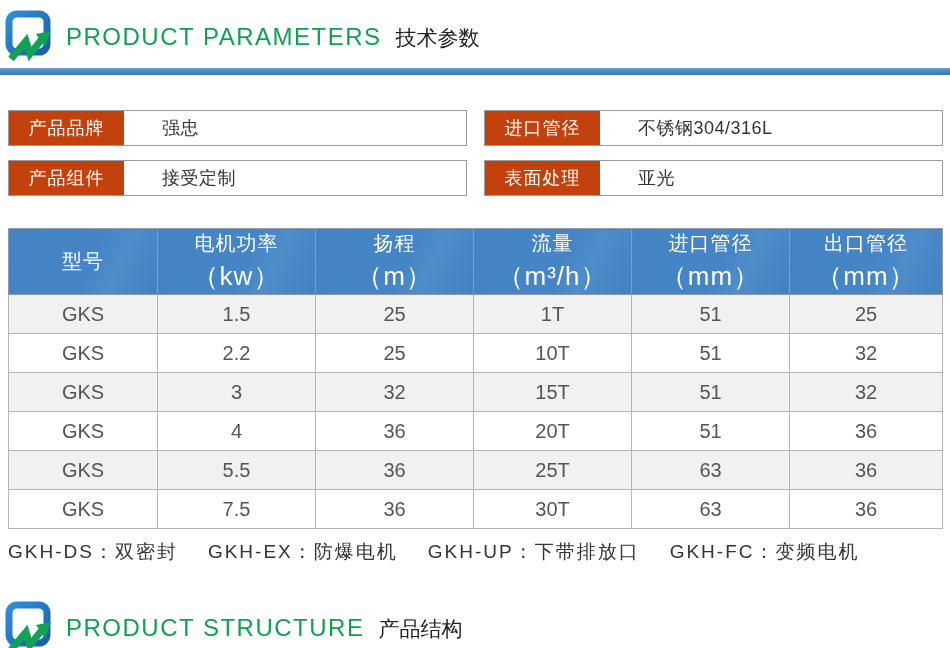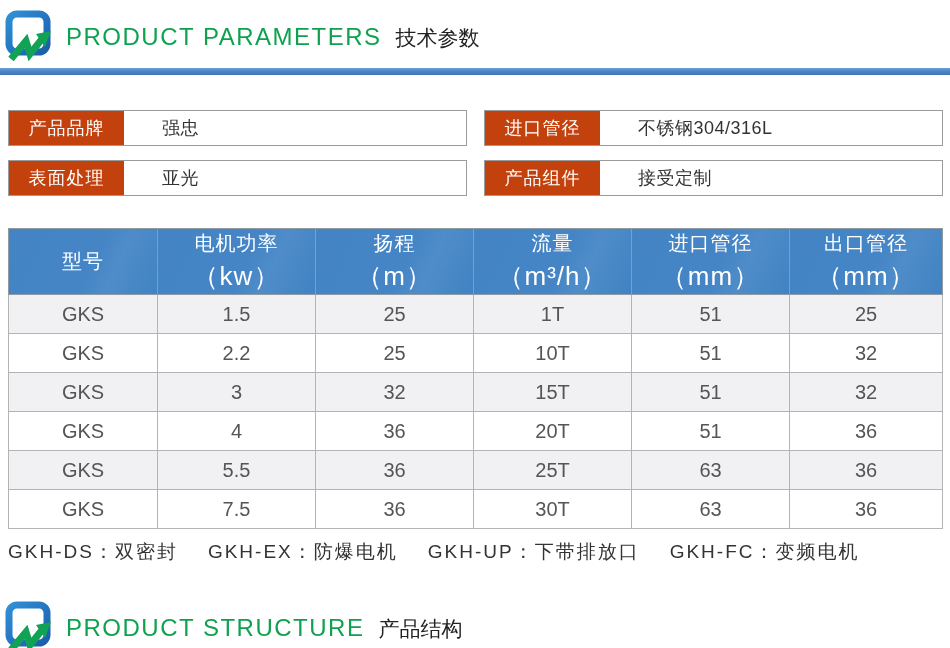--- a/index.html
+++ b/index.html
@@ -93,26 +93,26 @@
   <div class="fields">
     <div class="field">
       <span class="field-label">产品品牌</span>
       <span class="field-value">强忠</span>
     </div>
     <div class="field">
       <span class="field-label">进口管径</span>
       <span class="field-value">不锈钢304/316L</span>
     </div>
     <div class="field">
+      <span class="field-label">产品组件</span>
+      <span class="field-value">接受定制</span>
+    </div>
+    <div class="field">
       <span class="field-label">表面处理</span>
       <span class="field-value">亚光</span>
-    </div>
-    <div class="field">
-      <span class="field-label">产品组件</span>
-      <span class="field-value">接受定制</span>
     </div>
   </div>
 
   <table class="spec-table">
     <colgroup id="spec-cols">
         <col style="width: 149px;">
         <col style="width: 158px;">
         <col style="width: 158px;">
         <col style="width: 158px;">
         <col style="width: 158px;">

